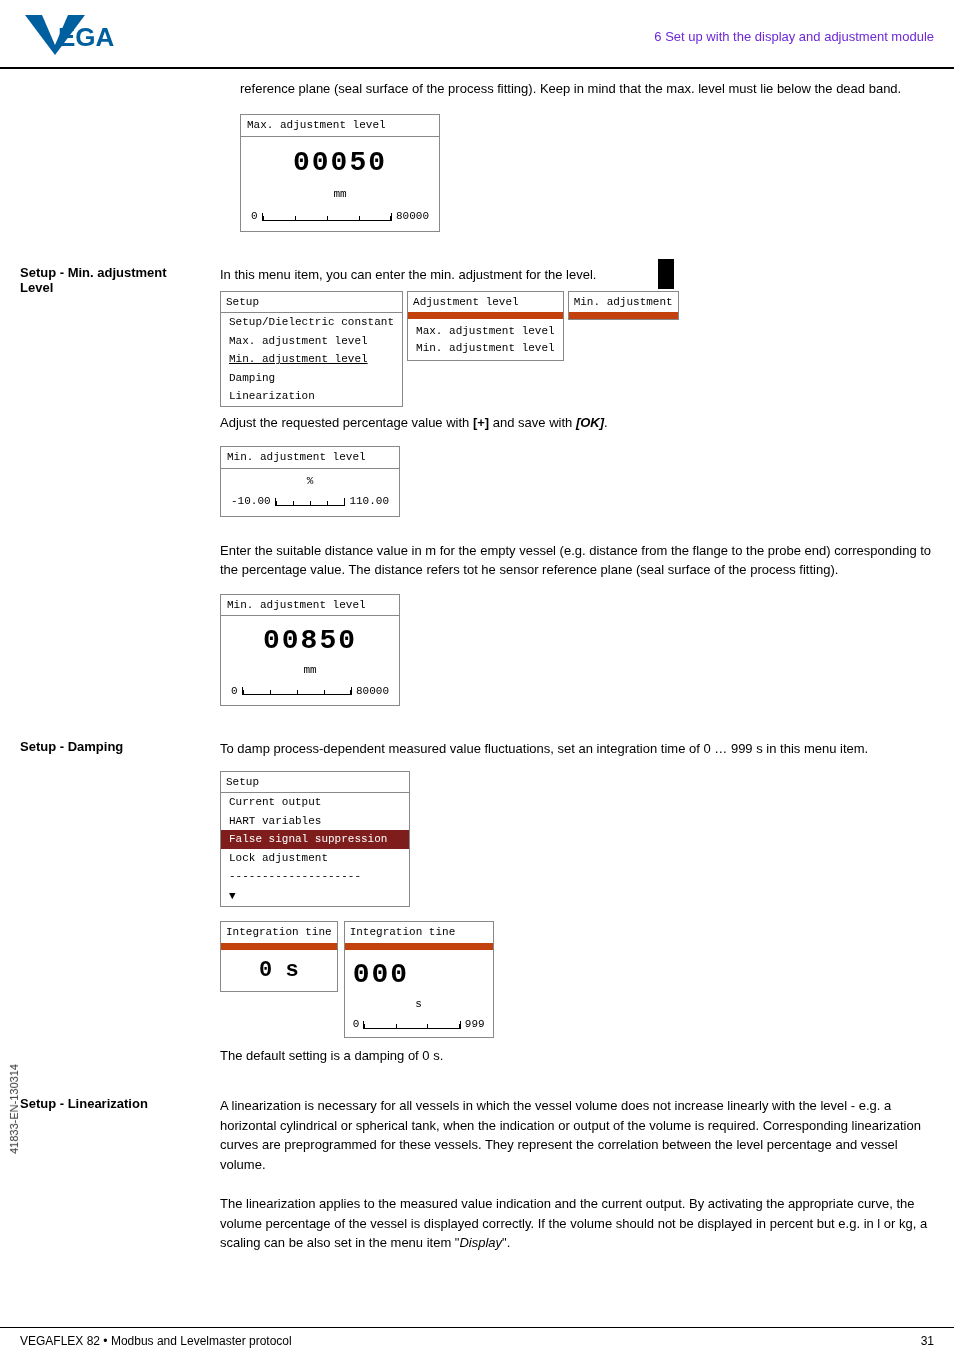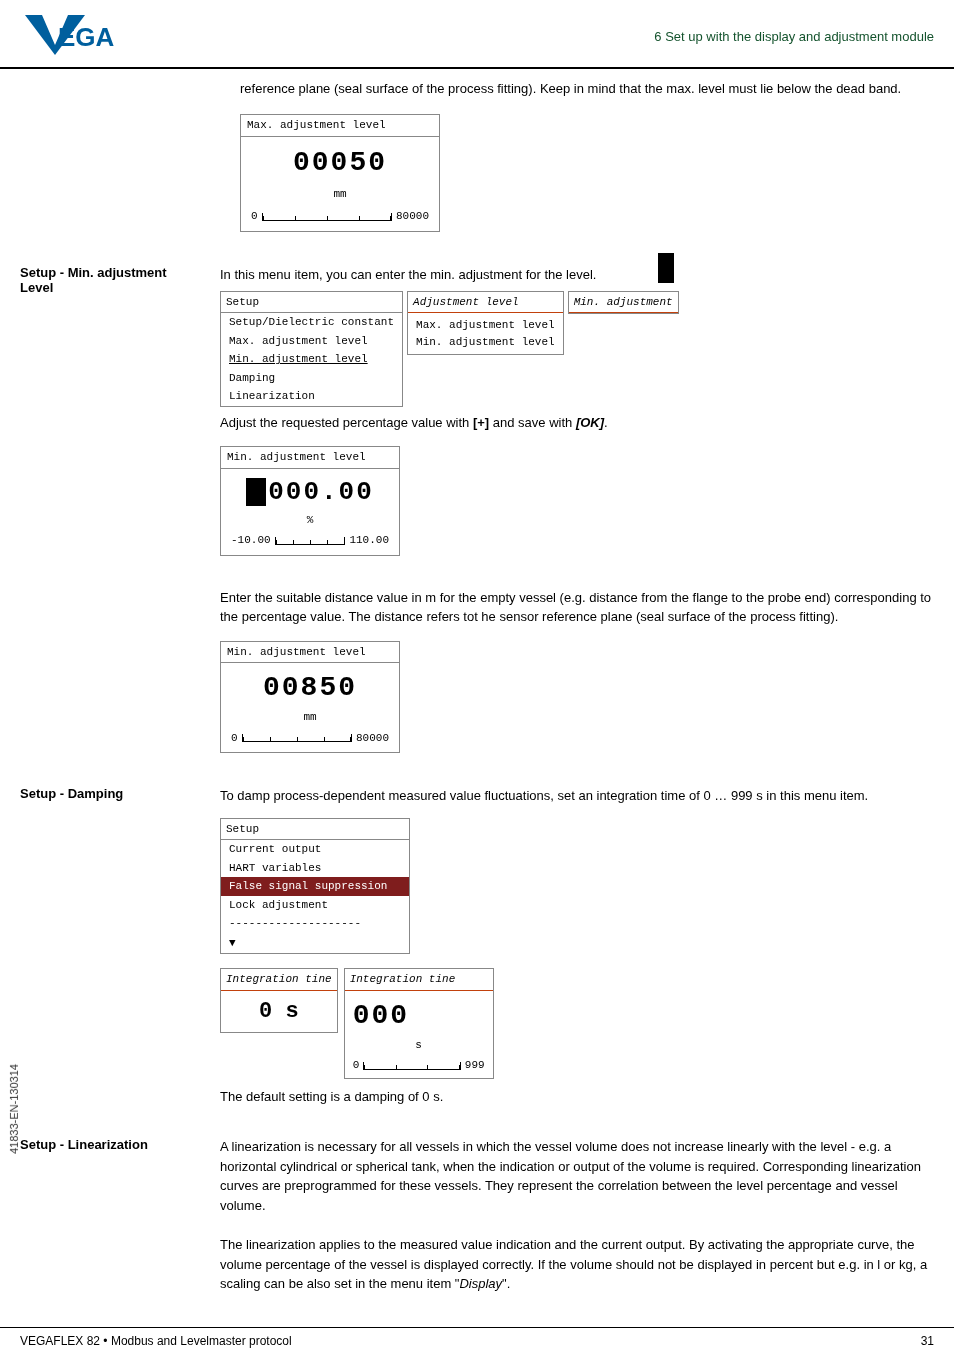--- a/index.html
+++ b/index.html
@@ -130,25 +130,24 @@
     }
 
     .panel-box {
       border: 1px solid #888;
       display: inline-block;
       vertical-align: top;
       background: #fff;
     }
 
     .panel-title {
-      border-bottom: 1px solid #c2410c;
+      border-bottom: 7px solid #c2410c;
       padding: 2px 5px;
       font-family: 'Courier New', monospace;
       font-size: 11px;
-      font-style: italic;
     }
 
     .panel-content {
       padding: 4px 8px;
       font-family: 'Courier New', monospace;
       font-size: 11px;
     }
 
     .panel-big {
       font-size: 20px;
@@ -228,21 +227,21 @@
 
 <div class="header">
   <div>
     <svg width="100" height="50" viewBox="0 0 100 50">
 
       <polygon points="5,5 22,5 35,35 48,5 65,5 35,45" fill="#005f9e"></polygon>
 
       <text x="38" y="36" font-size="26" font-weight="900" font-family="Arial Black, Arial" fill="#005f9e">EGA</text>
     </svg>
   </div>
-  <div style="font-size:13px; color:#14532d;">6 Set up with the display and adjustment module</div>
+  <div style="font-size:13px; color:#6d28d9;">6 Set up with the display and adjustment module</div>
 </div>
 
 <div class="intro-section">
   <p>reference plane (seal surface of the process fitting). Keep in mind that the max. level must lie below the dead band.</p>
 
   
   <div class="diagram-box" style="min-width:200px;">
     <div class="diagram-title">Max. adjustment level</div>
     <div class="diagram-content">
       <div class="diagram-big-num">00050</div>
@@ -296,42 +295,38 @@
         <div style="width:16px;height:30px;background:#000;position:relative;float:right;margin-top:-60px;margin-right:4px;"></div>
       </div>
     </div>
 
     <p style="margin-top:6px;">Adjust the requested percentage value with <strong>[+]</strong> and save with <strong><em>[OK]</em></strong>.</p>
 
     
     <div class="diagram-box" style="min-width:180px;">
       <div class="diagram-title">Min. adjustment level</div>
       <div class="diagram-content">
-        <div style="display:flex;align-items:center;justify-content:center;gap:2px;">
-          <div style="width:20px;height:28px;background:#000;display:inline-block;"></div>
-          <div class="diagram-big-num" style="font-size:26px;">000.00</div>
-        </div>
         <div class="diagram-unit">%</div>
         <div style="margin-top:4px;">
           <div class="ruler-row">
             <span>-10.00</span>
             <div class="ruler-bar">
               <div class="tick" style="left:0%;"></div>
               <div class="tick" style="left:25%;"></div>
               <div class="tick" style="left:50%;"></div>
               <div class="tick" style="left:75%;"></div>
               <div class="tick" style="left:99%;"></div>
             </div>
             <span>110.00</span>
           </div>
         </div>
       </div>
     </div>
 
-    <p style="margin-top:24px;">Enter the suitable distance value in m for the empty vessel (e.g. distance from the flange to the probe end) corresponding to the percentage value. The distance refers tot he sensor reference plane (seal surface of the process fitting).</p>
+    <p style="margin-top:16px;">Enter the suitable distance value in m for the empty vessel (e.g. distance from the flange to the probe end) corresponding to the percentage value. The distance refers tot he sensor reference plane (seal surface of the process fitting).</p>
 
     
     <div class="diagram-box" style="min-width:180px;">
       <div class="diagram-title">Min. adjustment level</div>
       <div class="diagram-content">
         <div class="diagram-big-num">00850</div>
         <div class="diagram-unit">mm</div>
         <div style="margin-top:4px;">
           <div class="ruler-row">
             <span>0</span>

